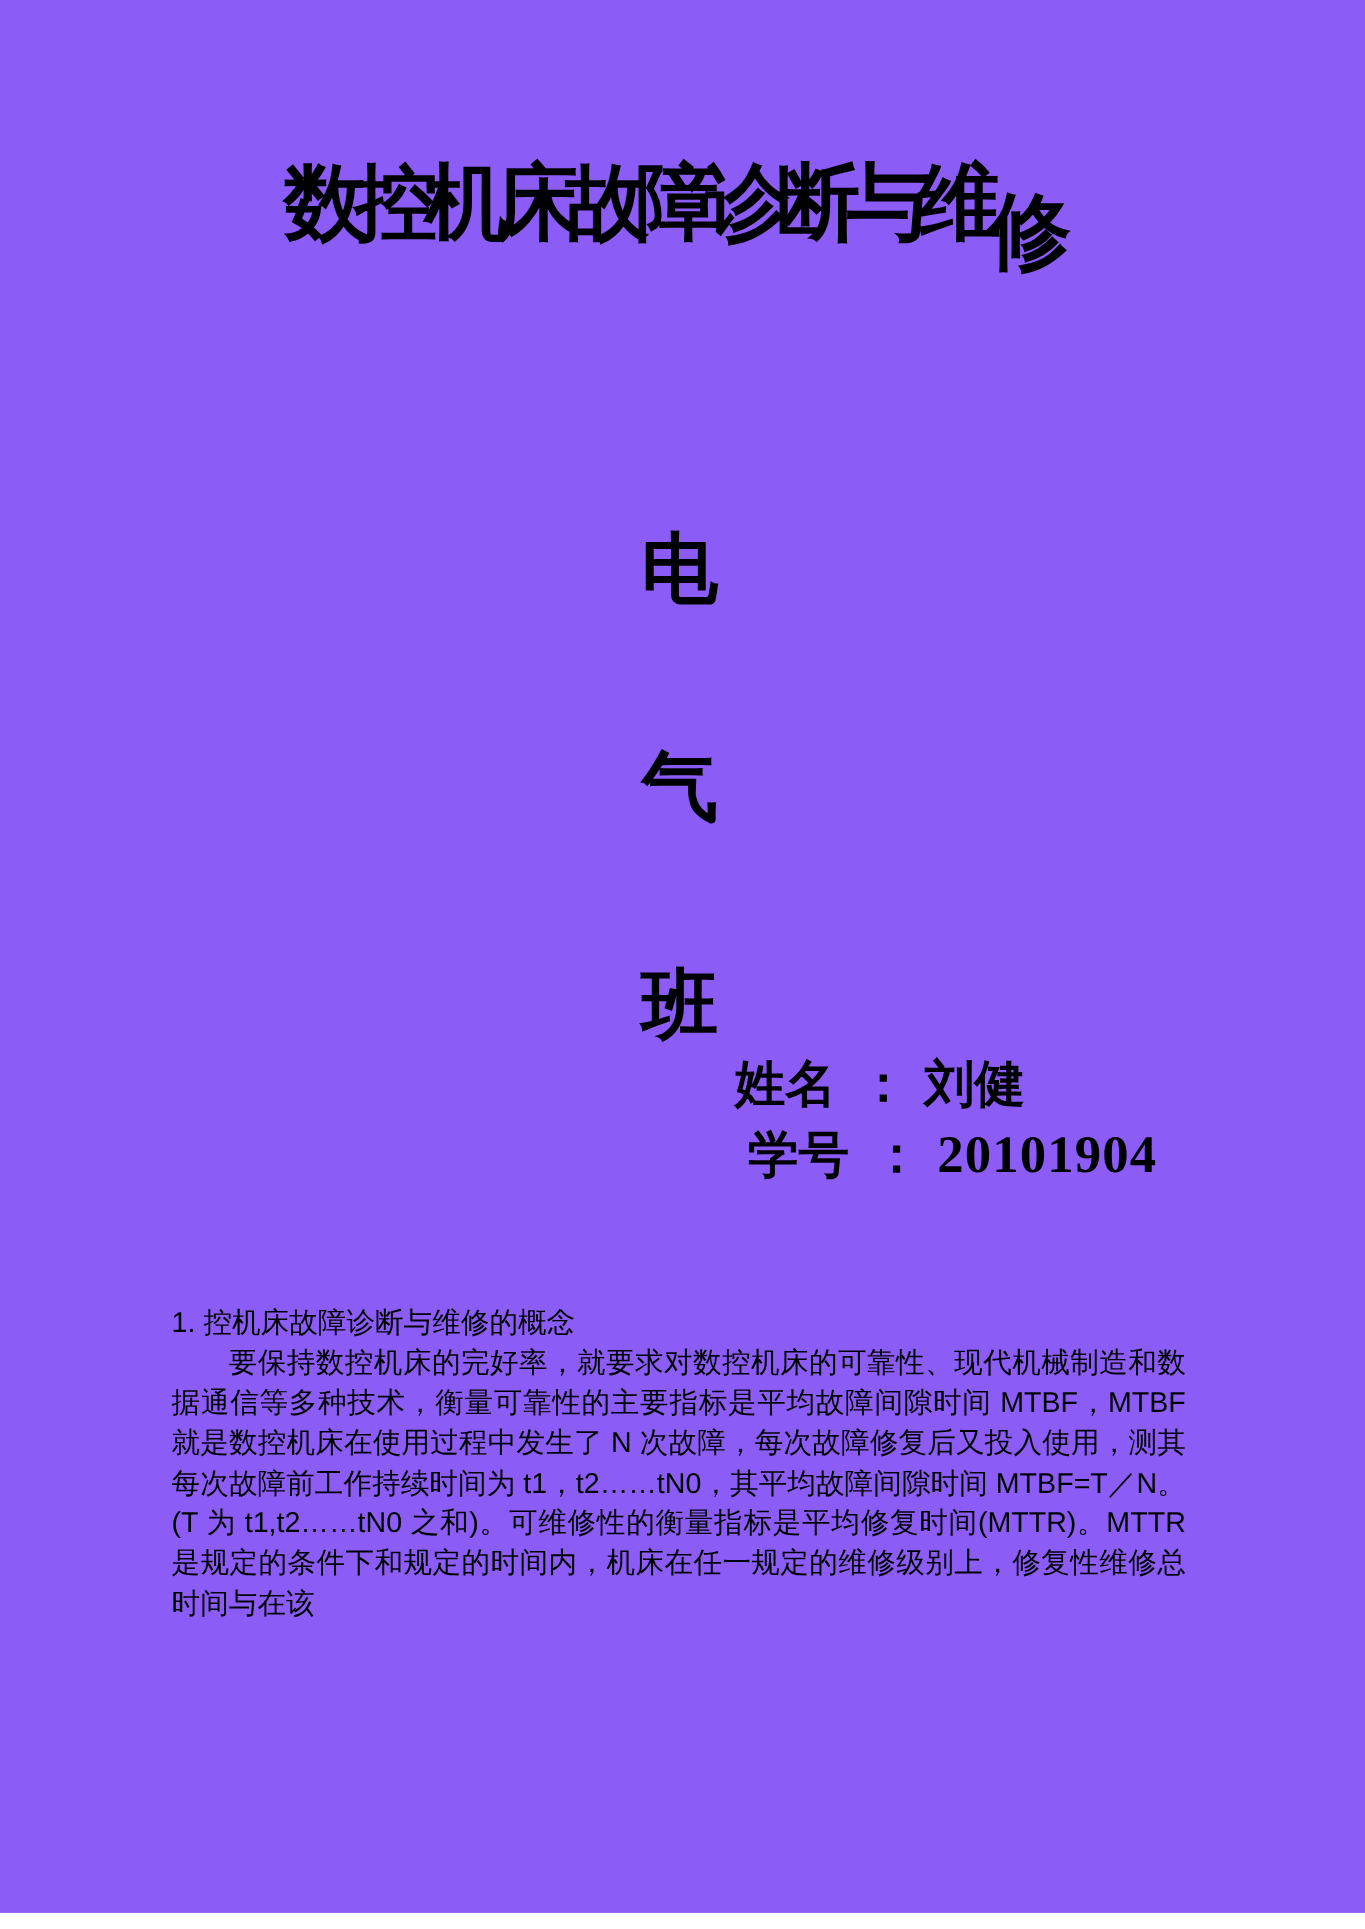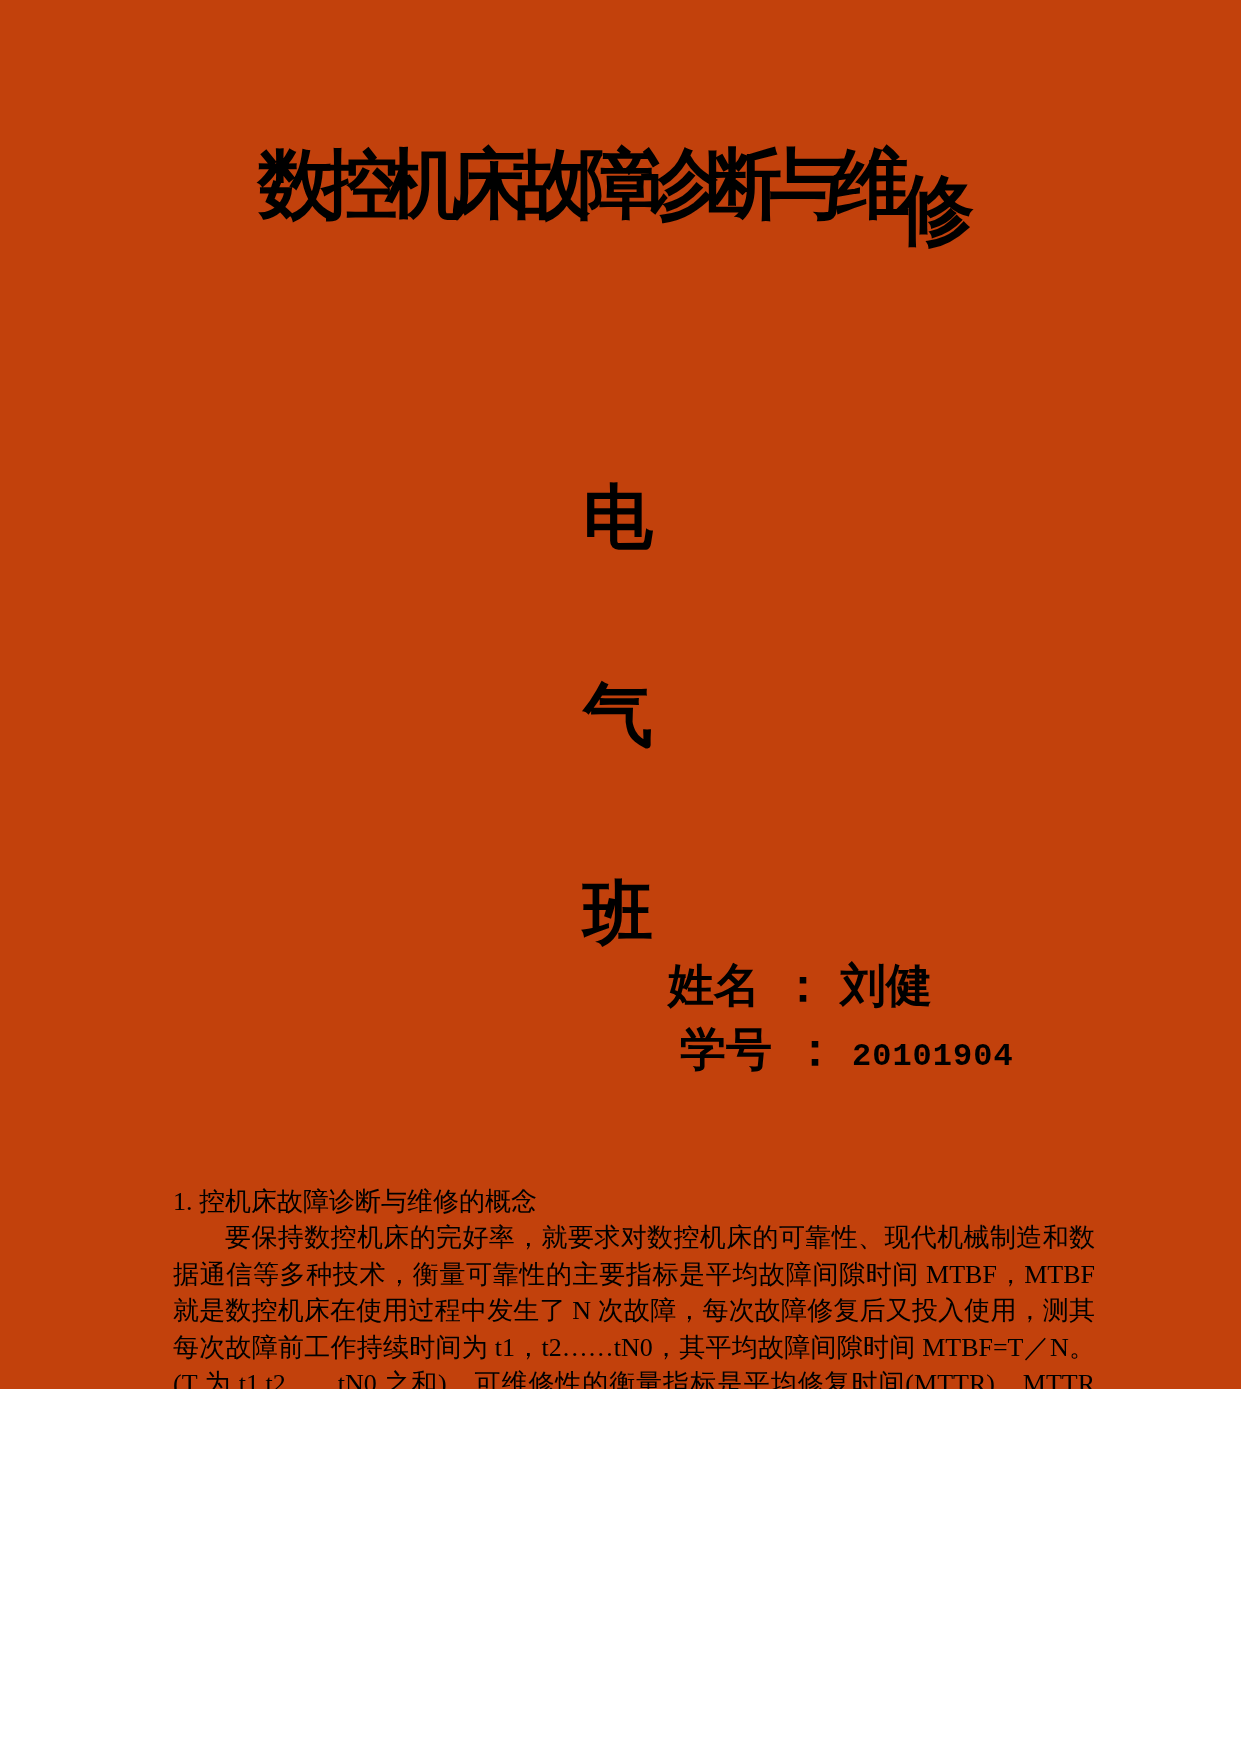--- a/index.html
+++ b/index.html
@@ -1,20 +1,20 @@
 <!DOCTYPE html>
 <html><head>
 <meta charset="utf-8">
 <style>
   html, body { margin: 0; padding: 0; background: #ffffff; }
   .page {
     position: relative;
     width: 1241px;
-    height: 1389px;
-    background: #c2410c;
+    height: 1739px;
+    background: #8b5cf6;
     color: #000000;
     overflow: hidden;
     font-family: "DejaVu Serif", serif;
   }
   
   .doc-title {
     position: absolute;
     left: 258px;
     top: 134px;
     font-size: 76px;
@@ -50,36 +50,36 @@
     font-size: 46px;
     font-weight: 700;
     white-space: nowrap;
     line-height: 1.1;
     font-family: "DejaVu Serif", serif;
   }
   #name-row { left: 668px; top: 960px; }
   #id-row   { left: 680px; top: 1024px; }
   .info-row .colon { margin: 0 14px 0 20px; }
   #id-row .value {
-    font-family: Liberation Mono, monospace;
+    font-family: Liberation Serif, serif;
     font-weight: 700;
     letter-spacing: 1px;
-    font-size: 32px;
+    font-size: 48px;
     text-align: center;
   }
   
   .body-text {
     position: absolute;
-    left: 173px;
+    left: 156px;
     top: 1184px;
     width: 922px;
     font-size: 26px;
     line-height: 36.4px;
     text-align: justify;
-    font-family: Liberation Serif, serif;
+    font-family: Liberation Sans, sans-serif;
     font-weight: 400;
   }
   .body-text p { margin: 0; }
   .body-text p.indent { text-indent: 2em; }
 </style>
 </head>
 <body>
 
 <div class="page">
 

